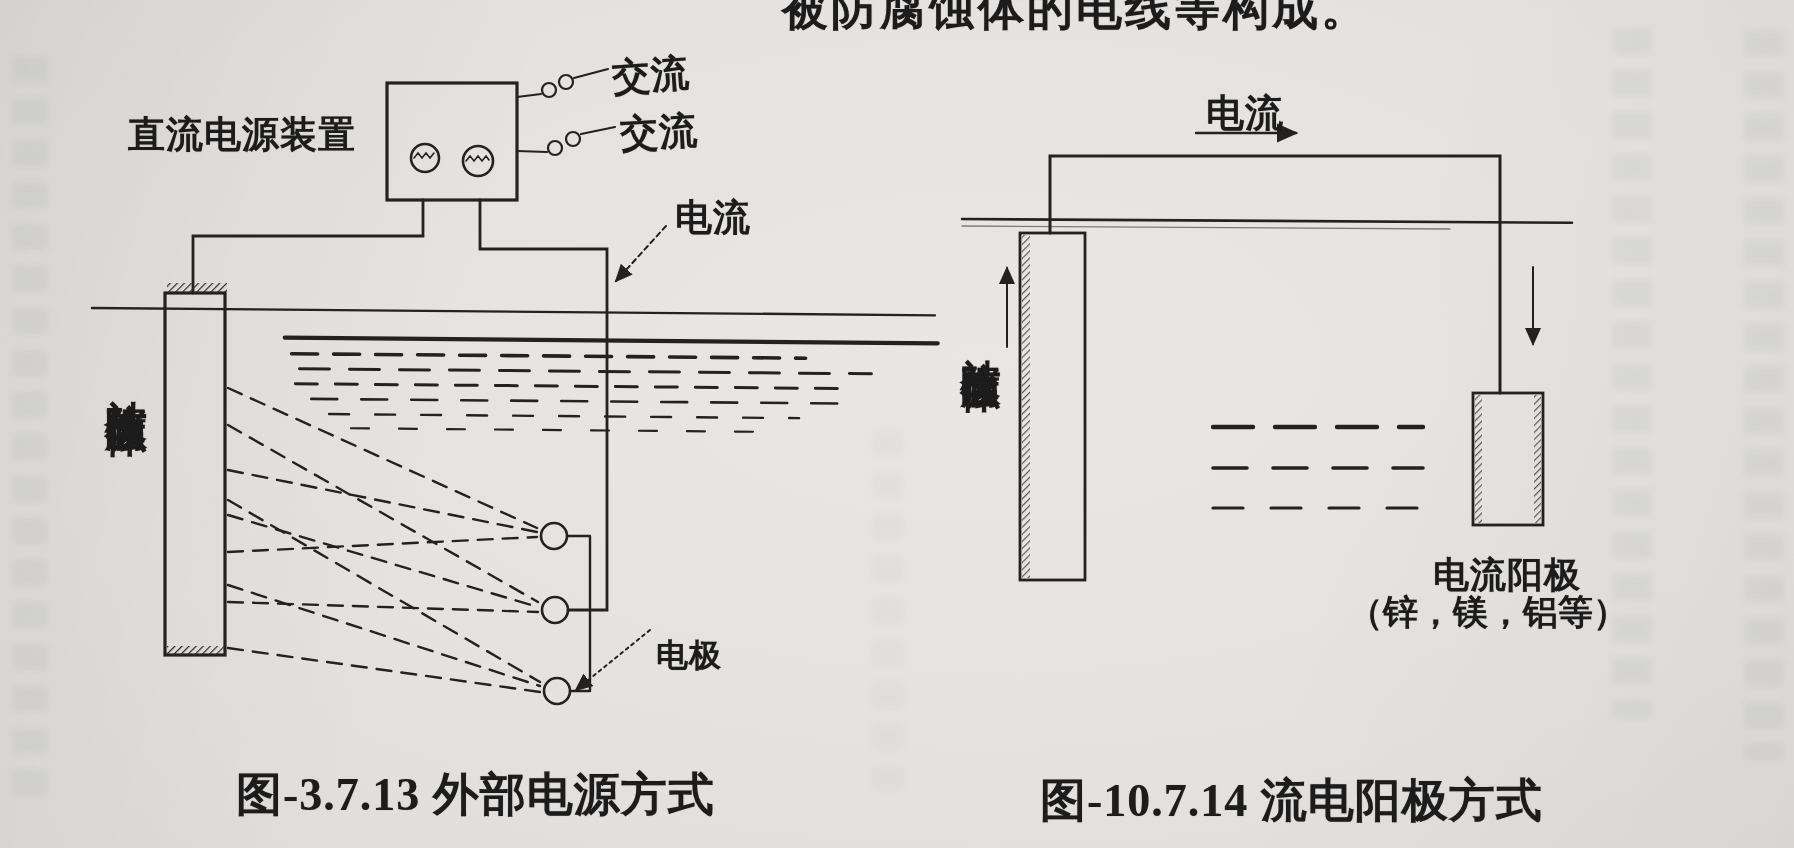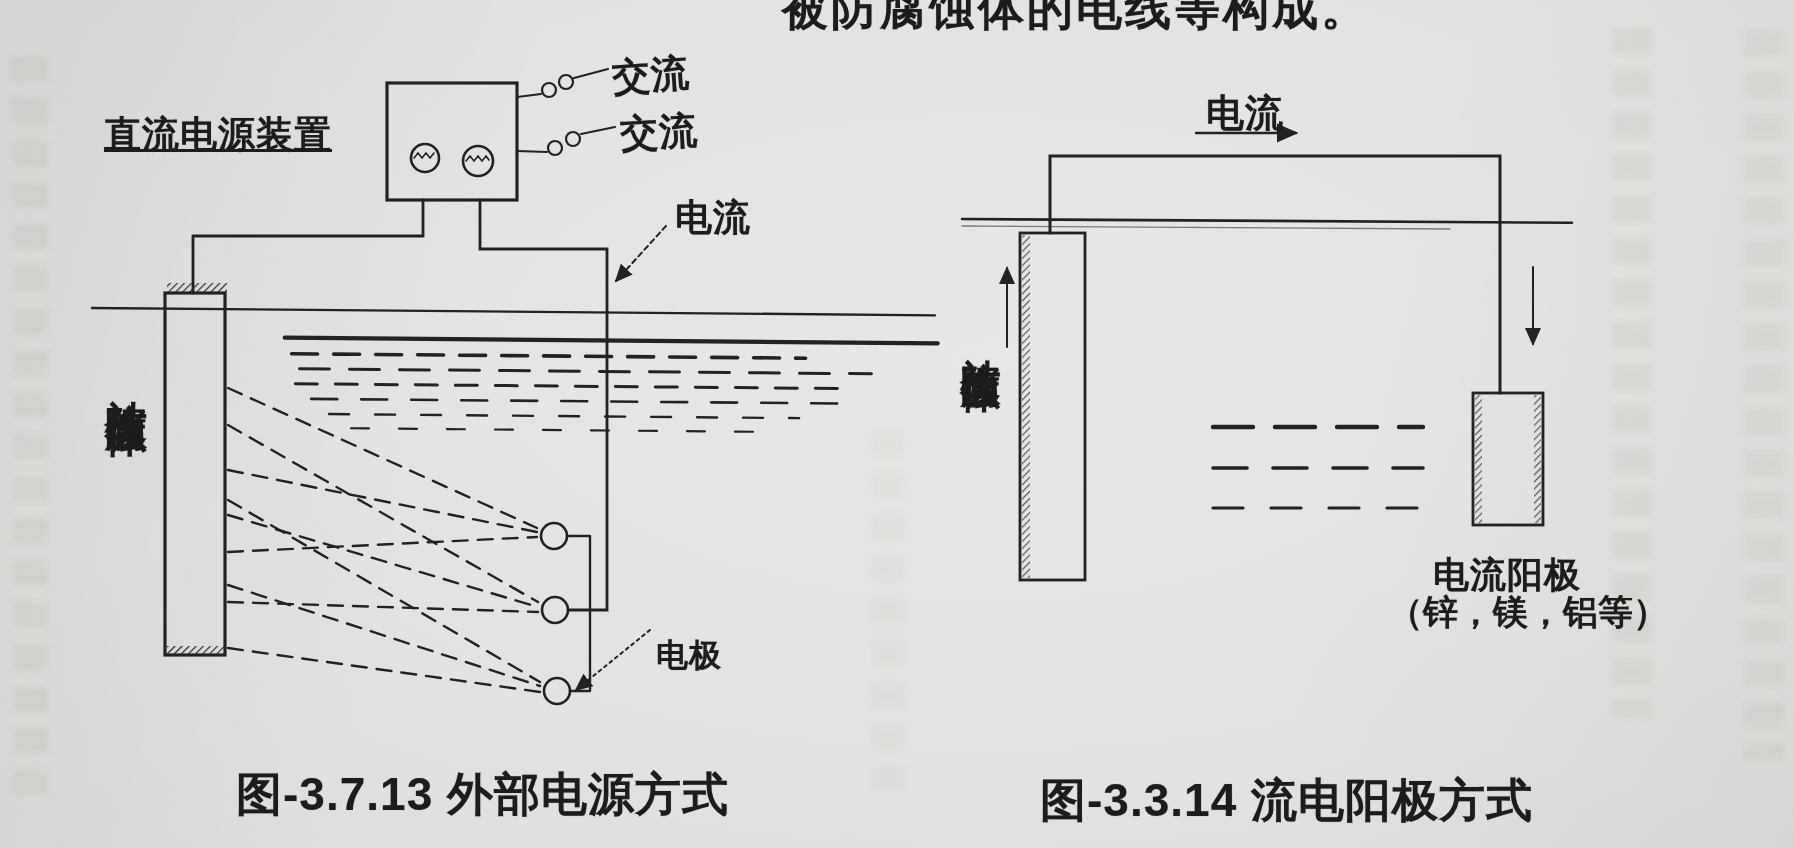--- a/index.html
+++ b/index.html
@@ -7,21 +7,21 @@
     position:relative; width:1794px; height:848px; overflow:hidden;
     background:
       linear-gradient(105deg, rgba(0,0,0,.05), rgba(0,0,0,0) 28%, rgba(0,0,0,0) 72%, rgba(0,0,0,.035)),
       radial-gradient(ellipse at 55% 42%, #e8e7e5 0%, #e3e2e0 62%, #dddcda 100%);
     font-family:"Liberation Sans", sans-serif;
     color:#1d1d1d;
   }
   .lbl{position:absolute; white-space:nowrap; font-weight:600; color:#1c1c1c;
        text-shadow:0 0 1px rgba(0,0,0,.35); letter-spacing:1px;}
   .vert{writing-mode:vertical-rl; text-orientation:upright; letter-spacing:4px;}
-  .caption{font-weight:700; font-family:Liberation Sans, sans-serif; letter-spacing:1px;}
+  .caption{font-weight:700; font-family:Liberation Serif, serif; letter-spacing:1px;}
   svg{position:absolute; left:0; top:0;}
   .bleed{position:absolute; opacity:.09; filter:blur(3px); pointer-events:none;
          background-image:repeating-linear-gradient(#7d8471 0 26px, transparent 26px 42px);}
 </style>
 </head>
 <body>
 
 <div id="page">
 
   <div class="bleed" style="left:12px;top:56px;width:36px;height:752px;"></div>
@@ -132,27 +132,27 @@
       <g>
         <line x1="1213" y1="427" x2="1423" y2="427" stroke-width="4.4" stroke-dasharray="40 22"></line>
         <line x1="1213" y1="468" x2="1423" y2="468" stroke-width="3.6" stroke-dasharray="34 26"></line>
         <line x1="1213" y1="508" x2="1423" y2="508" stroke-width="3.2" stroke-dasharray="30 28"></line>
       </g>
     </g>
   </svg>
 
   <div class="lbl" style="left:782px; top:-22px; font-size:46px; letter-spacing:3px; font-weight:600;">被防腐蚀体的电线等构成。</div>
 
-  <div class="lbl" style="left:104px; top:110px; font-size:37px;text-decoration:underline;">直流电源装置</div>
+  <div class="lbl" style="left:128px; top:110px; font-size:37px;">直流电源装置</div>
   <div class="lbl" style="left:612px; top:50px; font-size:38px; transform:rotate(-4deg);">交流</div>
   <div class="lbl" style="left:620px; top:107px; font-size:38px; transform:rotate(-3deg);">交流</div>
   <div class="lbl" style="left:675px; top:193px; font-size:37px;">电流</div>
   <div class="lbl vert" style="left:98px; top:366px; font-size:42px; height:240px;">被防腐蚀体</div>
   <div class="lbl" style="left:656px; top:634px; font-size:32px;">电极</div>
   <div class="lbl caption" style="left:236px; top:764px; font-size:46px;">图-3.7.13 外部电源方式</div>
 
   <div class="lbl" style="left:1206px; top:88px; font-size:38px;">电流</div>
   <div class="lbl vert" style="left:954px; top:326px; font-size:40px; height:230px;">被防腐蚀体</div>
   <div class="lbl" style="left:1433px; top:551px; font-size:36px;text-align:right;">电流阳极</div>
-  <div class="lbl" style="left:1348px; top:589px; font-size:35px; letter-spacing:0;margin-left:40px;">（锌，镁，铝等）</div>
-  <div class="lbl caption" style="left:1040px; top:770px; font-size:46px;">图-3.3.14 流电阳极方式</div>
+  <div class="lbl" style="left:1348px; top:589px; font-size:35px; letter-spacing:0;">（锌，镁，铝等）</div>
+  <div class="lbl caption" style="left:1040px; top:770px; font-size:46px;">图-10.7.14 流电阳极方式</div>
 
 </div>
 
 </body></html>

